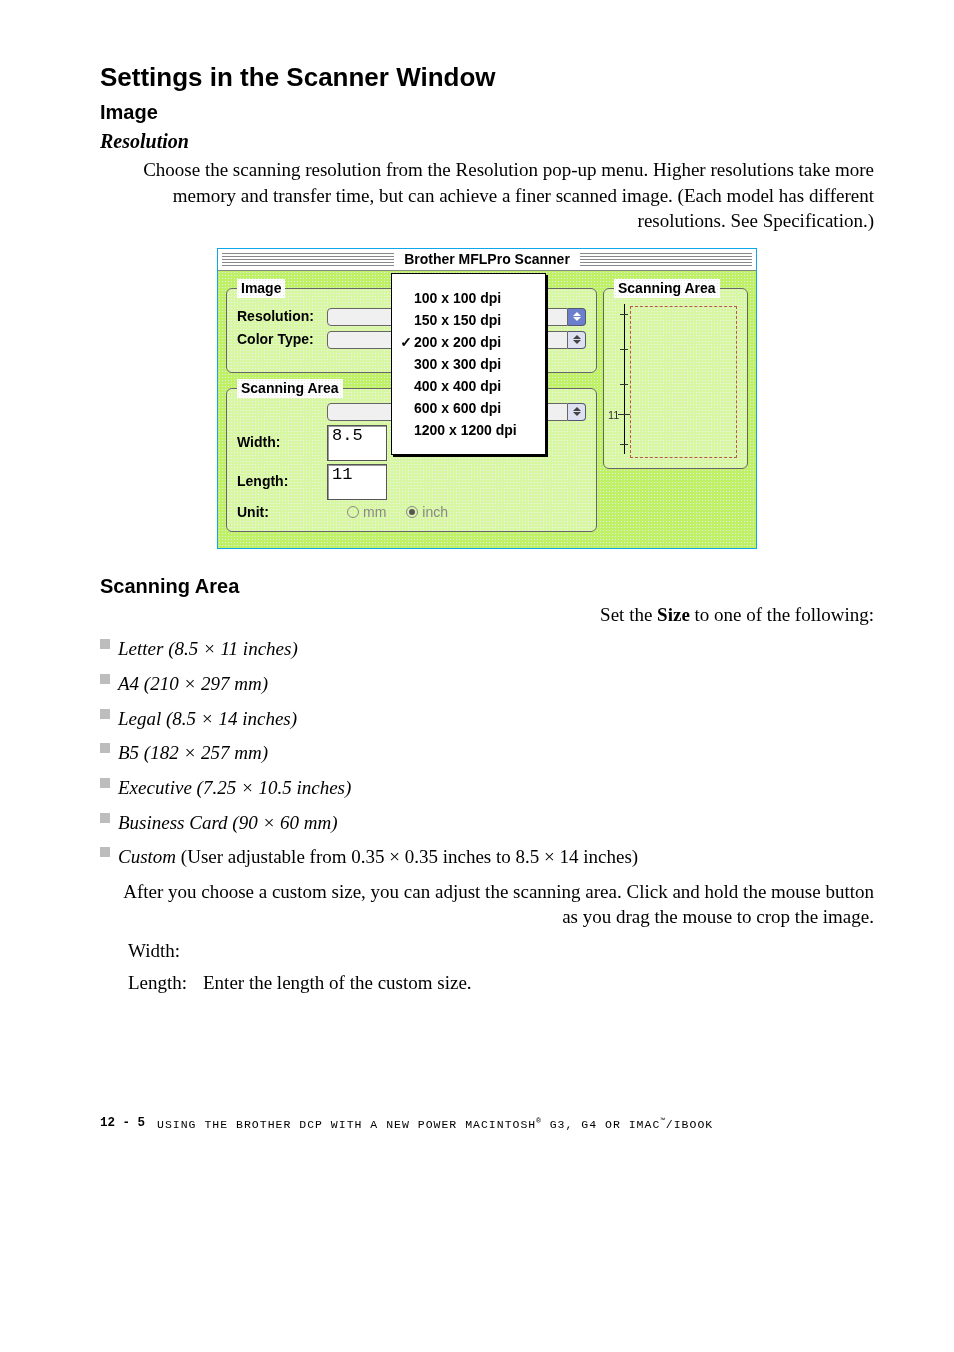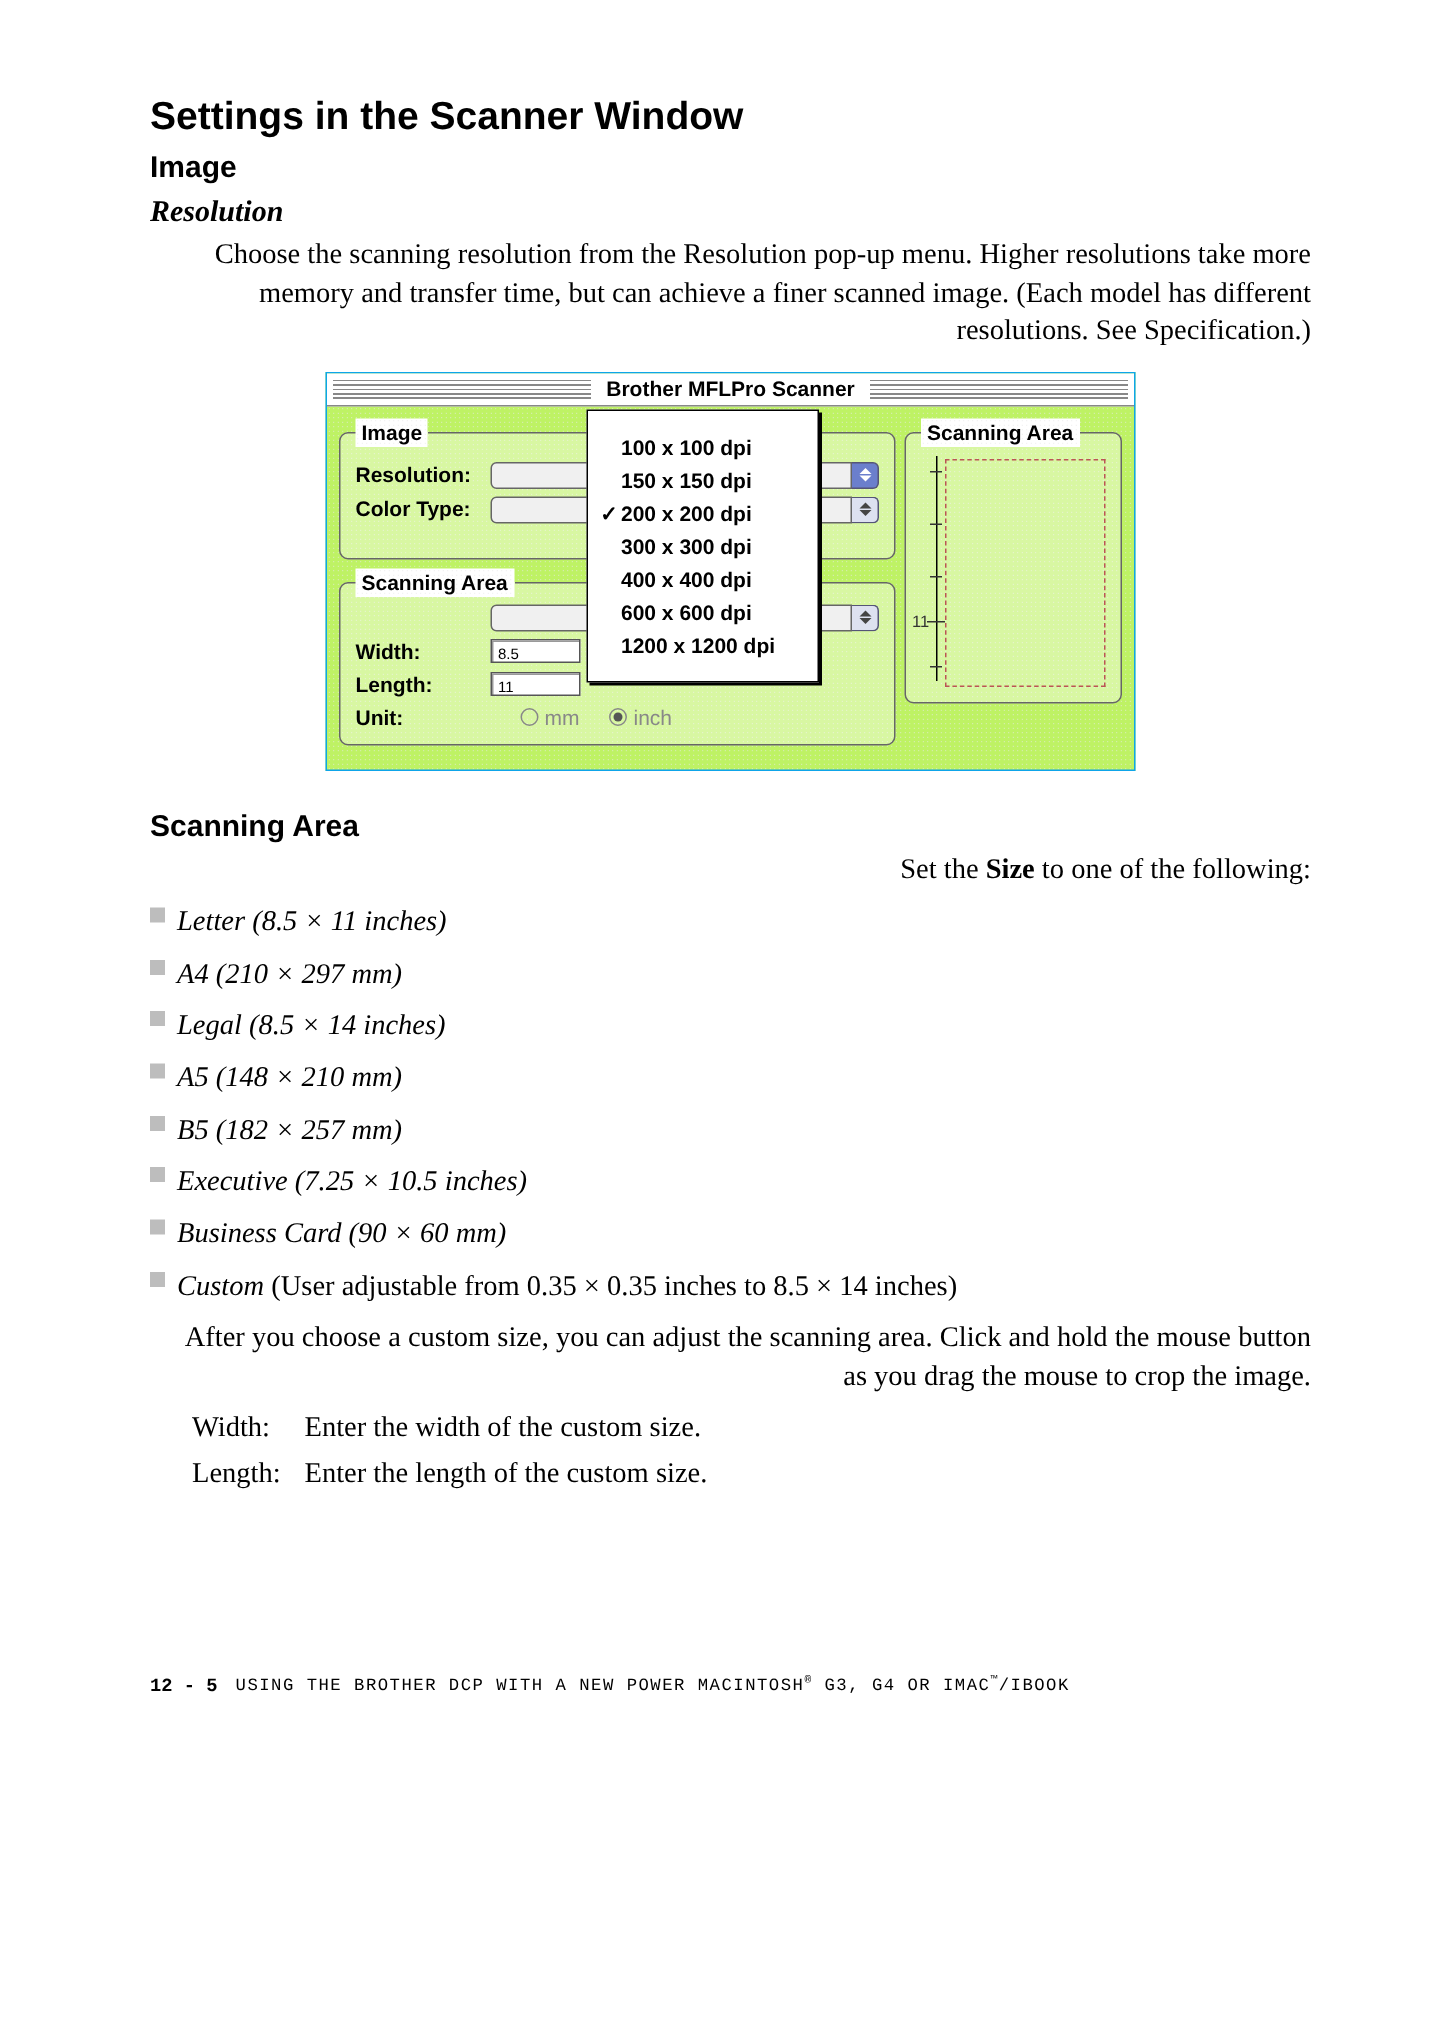--- a/index.html
+++ b/index.html
@@ -88,26 +88,26 @@
       repeating-radial-gradient(circle, #e8e8e8 0 0.6px, transparent 0.6px 4px),
       #fff;
     background-size: 3px 3px, auto;
     padding: 0 4px;
   }
   .dlg-row { display: flex; align-items: center; margin: 3px 0; }
   .dlg-label { font-weight: bold; width: 90px; flex: 0 0 auto; }
   .dlg-input {
     border: 1px solid #555;
     box-shadow: inset 1px 1px 0 #999;
-    height: 16px;
+    height: 36px;
     background: #fff;
     padding: 0 4px;
     line-height: 20px;
-    font-family: Liberation Sans, sans-serif;
-    font-size: 10px;
+    font-family: Liberation Mono, monospace;
+    font-size: 17px;
   }
   .dlg-input.w60 { width: 60px; }
   .dlg-select {
     flex: 1;
     display: flex;
     align-items: center;
     height: 20px;
   }
   .sel-box {
     flex: 1;
@@ -367,24 +367,20 @@
   <li>
       <span class="sq"></span>
       <span class="it">A4 (210 × 297 mm)</span>
     </li>
   <li>
       <span class="sq"></span>
       <span class="it">Legal (8.5 × 14 inches)</span>
     </li>
   <li>
       <span class="sq"></span>
-      <span class="it">A5 (148 × 210 mm)</span>
-    </li>
-  <li>
-      <span class="sq"></span>
       <span class="it">B5 (182 × 257 mm)</span>
     </li>
   <li>
       <span class="sq"></span>
       <span class="it">Executive (7.25 × 10.5 inches)</span>
     </li>
   <li>
       <span class="sq"></span>
       <span class="it">Business Card (90 × 60 mm)</span>
     </li>
@@ -392,21 +388,20 @@
       <span class="sq"></span>
       <span><span class="it">Custom</span><span> (User adjustable from 0.35 × 0.35 inches to 8.5 × 14 inches)</span></span>
     </li>
 </ul>
 
 <p class="text-block">After you choose a custom size, you can adjust the scanning area. Click and hold the mouse button as you drag the mouse to crop the image.</p>
 
 <div class="defs">
   <div class="row">
     <span class="key">Width:</span>
-    <span>Enter the width of the custom size.</span>
   </div>
   <div class="row">
     <span class="key">Length:</span>
     <span>Enter the length of the custom size.</span>
   </div>
 </div>
 
 <div class="footer">
   <span class="pg">12 - 5</span>
   <span>

